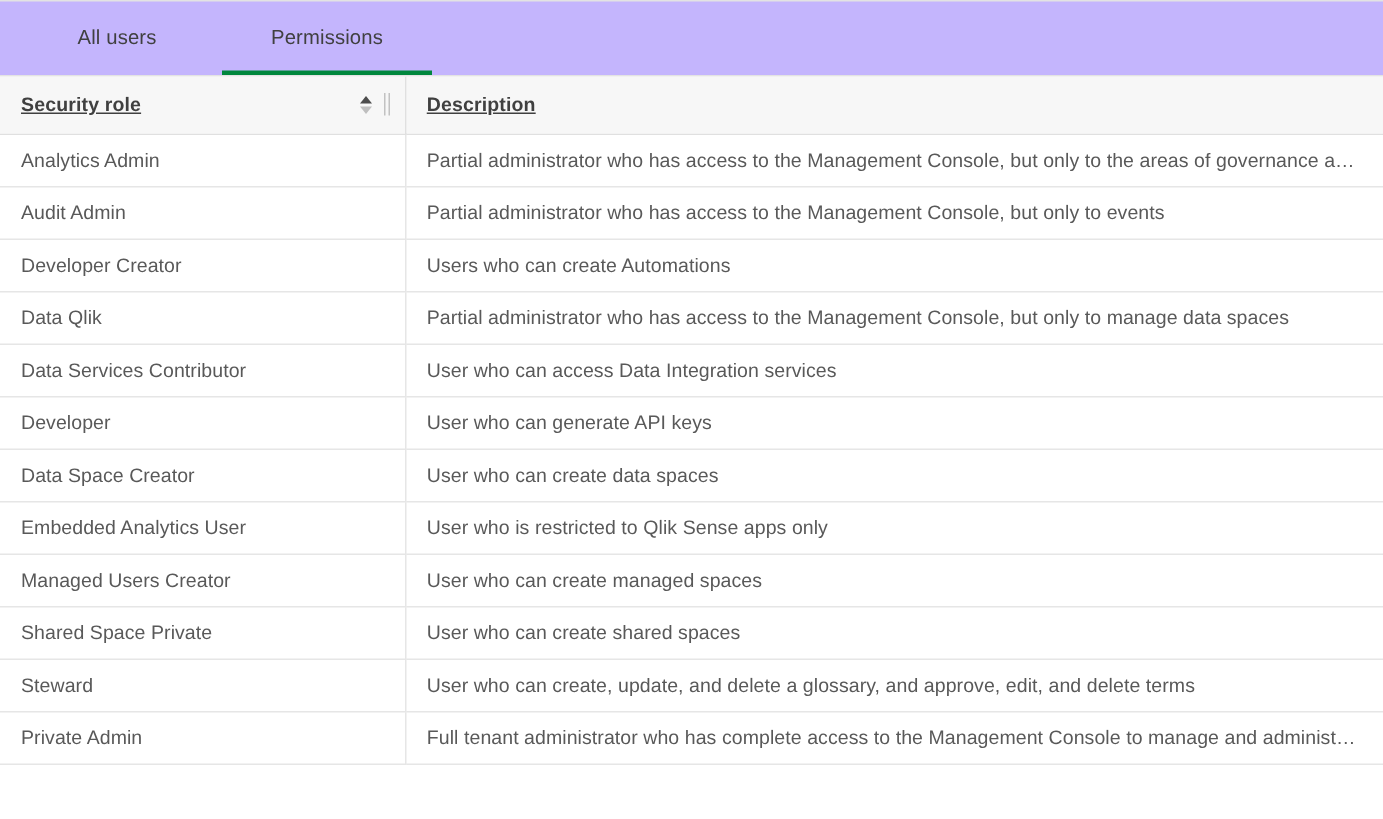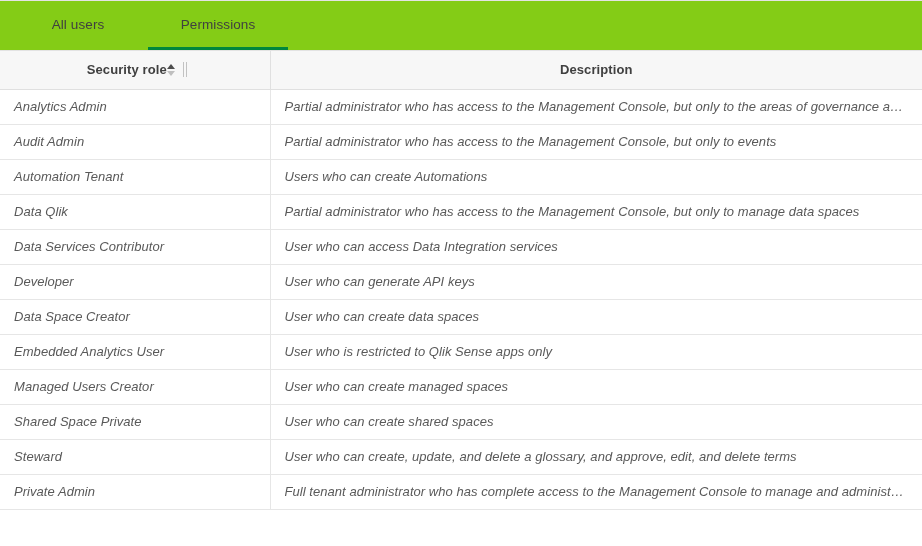--- a/index.html
+++ b/index.html
@@ -25,21 +25,21 @@
     display: flex;
     flex-direction: column;
   }
 
   
   .tabbar {
     height: 50px;
     min-height: 50px;
     box-sizing: border-box;
     border-top: 1px solid #e3e3e3;
-    background: #84cc16;
+    background: #c4b5fd;
     display: flex;
     align-items: flex-end;
     padding-left: 8px;
     position: relative;
   }
 
   .tab {
     display: flex;
     align-items: center;
     justify-content: center;
@@ -96,23 +96,24 @@
     vertical-align: middle;
     white-space: nowrap;
     position: relative;
     letter-spacing: 0.1px;
   }
   table.grid thead th:last-child { border-right: none; margin-left: 11px; }
 
   .th-inner {
     display: flex;
     align-items: center;
-    justify-content: center;
+    justify-content: space-between;
     height: 100%;
     width: 100%;
+    text-decoration: underline;
   }
   .th-label { flex: 0 0 auto; }
 
   .th-tools {
     display: flex;
     align-items: center;
     gap: 7px;
     flex: 0 0 auto;
     margin-right: -4px;
   }
@@ -162,21 +163,20 @@
     color: #595959;
     font-size: 13px;
     border-bottom: 1px solid #e6e6e6;
     border-right: 1px solid #e6e6e6;
     vertical-align: middle;
     white-space: nowrap;
     overflow: hidden;
     text-overflow: ellipsis;
     background: #ffffff;
     letter-spacing: 0.05px;
-    font-style: italic;
   }
   table.grid tbody td:last-child { border-right: none; }
 </style>
 </head>
 <body>
 
 <div class="app">
 
   <div class="tabbar">
     <button class="tab">All users</button>
@@ -216,21 +216,21 @@
       <tbody>
           <tr>
             <td>Analytics Admin</td>
             <td>Partial administrator who has access to the Management Console, but only to the areas of governance and content</td>
           </tr>
           <tr>
             <td>Audit Admin</td>
             <td>Partial administrator who has access to the Management Console, but only to events</td>
           </tr>
           <tr>
-            <td>Automation Tenant</td>
+            <td>Developer Creator</td>
             <td>Users who can create Automations</td>
           </tr>
           <tr>
             <td>Data Qlik</td>
             <td>Partial administrator who has access to the Management Console, but only to manage data spaces</td>
           </tr>
           <tr>
             <td>Data Services Contributor</td>
             <td>User who can access Data Integration services</td>
           </tr>

